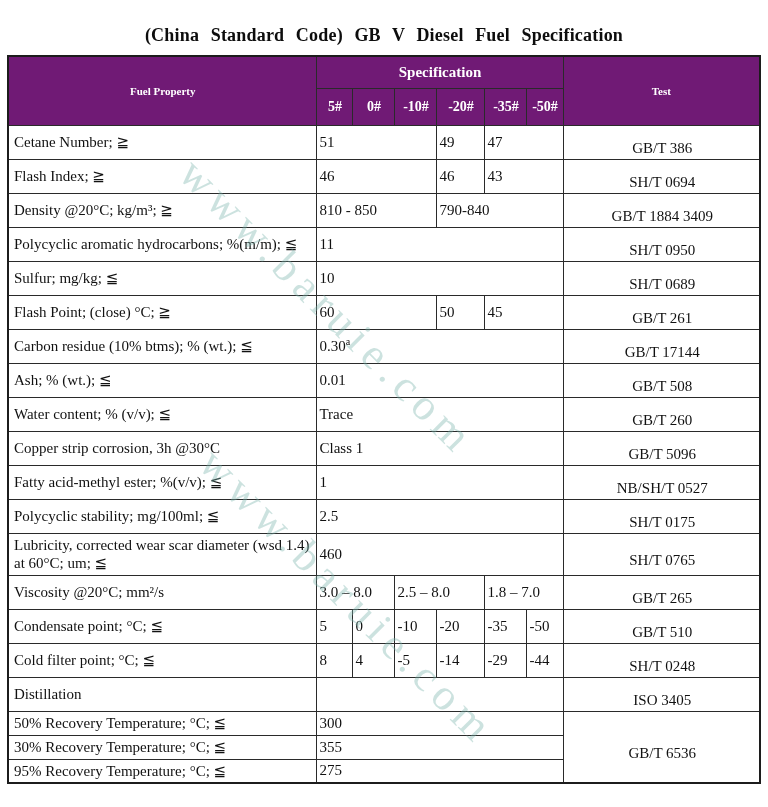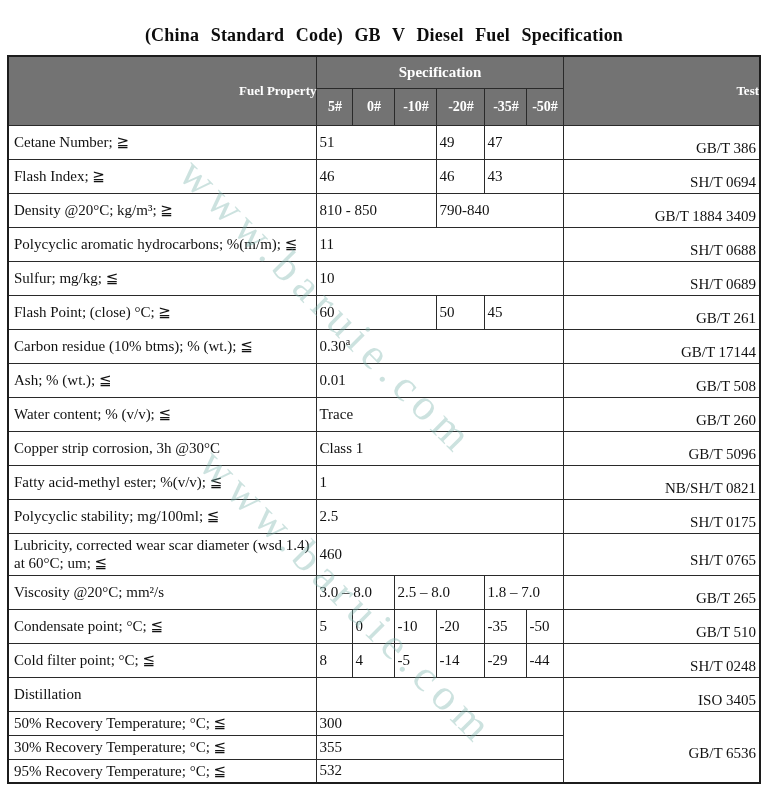--- a/index.html
+++ b/index.html
@@ -26,39 +26,39 @@
     width: 752px;
     margin: 0 auto;
     border: 2px solid #1c1c1c;
   }
   th, td {
     border: 1px solid #2a2a2a;
     font-size: 15px;
     vertical-align: middle;
   }
   thead th {
-    background: #737373;
+    background: #701a75;
     color: #ffffff;
     font-weight: bold;
     text-align: center;
   }
   th.spec-span { height: 32px; font-size: 15px; }
-  th.corner, th.test-head { font-size: 13px; text-align: right; }
+  th.corner, th.test-head { font-size: 11px; }
   th.grade { height: 37px; font-size: 14px; }
   tbody tr { height: 22px; }
   td.prop {
     text-align: left;
     padding: 2px 3px 2px 5px;
     line-height: 1.25;
   }
   td.spec {
     padding: 2px 2px;
   }
   td.test {
-    text-align: right;
+    text-align: center;
     padding: 14px 3px 2px 5px;
   }
   sup { font-size: 10px; vertical-align: super; line-height: 0; }
   .watermark {
     position: absolute;
     font-size: 44px;
     letter-spacing: 7px;
     color: rgba(120, 180, 170, 0.38);
     white-space: nowrap;
     transform: rotate(45deg);
@@ -118,21 +118,21 @@
       </tr>
       <tr>
         <td class="prop">Density @20°C; kg/m³;  ≧</td>
         <td class="spec" colspan="3">810 - 850</td>
         <td class="spec" colspan="3">790-840</td>
         <td class="test">GB/T 1884 3409</td>
       </tr>
       <tr>
         <td class="prop">Polycyclic aromatic hydrocarbons; %(m/m);  ≦</td>
         <td class="spec" colspan="6">11</td>
-        <td class="test">SH/T 0688</td>
+        <td class="test">SH/T 0950</td>
       </tr>
       <tr>
         <td class="prop">Sulfur; mg/kg;  ≦</td>
         <td class="spec" colspan="6">10</td>
         <td class="test">SH/T 0689</td>
       </tr>
       <tr>
         <td class="prop">Flash Point; (close) °C;  ≧</td>
         <td class="spec" colspan="3">60</td>
         <td class="spec" colspan="1">50</td>
@@ -155,21 +155,21 @@
         <td class="test">GB/T 260</td>
       </tr>
       <tr>
         <td class="prop">Copper strip corrosion, 3h @30°C</td>
         <td class="spec" colspan="6">Class 1</td>
         <td class="test">GB/T 5096</td>
       </tr>
       <tr>
         <td class="prop">Fatty acid-methyl ester; %(v/v);  ≦</td>
         <td class="spec" colspan="6">1</td>
-        <td class="test">NB/SH/T 0821</td>
+        <td class="test">NB/SH/T 0527</td>
       </tr>
       <tr>
         <td class="prop">Polycyclic stability; mg/100ml;  ≦</td>
         <td class="spec" colspan="6">2.5</td>
         <td class="test">SH/T 0175</td>
       </tr>
       <tr>
         <td class="prop">Lubricity, corrected wear scar diameter (wsd 1.4) at 60°C; um;  ≦</td>
         <td class="spec" colspan="6">460</td>
         <td class="test">SH/T 0765</td>
@@ -210,19 +210,19 @@
         <td class="prop">50% Recovery Temperature; °C;  ≦</td>
         <td class="spec" colspan="6">300</td>
         <td class="test" rowspan="3">GB/T 6536</td>
       </tr>
       <tr>
         <td class="prop">30% Recovery Temperature; °C;  ≦</td>
         <td class="spec" colspan="6">355</td>
       </tr>
       <tr>
         <td class="prop">95% Recovery Temperature; °C;  ≦</td>
-        <td class="spec" colspan="6">532</td>
+        <td class="spec" colspan="6">275</td>
       </tr>
     </tbody>
 </table>
 
 <div class="watermark wm1">www.baruie.com</div>
 <div class="watermark wm2">www.baruie.com</div>
 
 </body></html>

